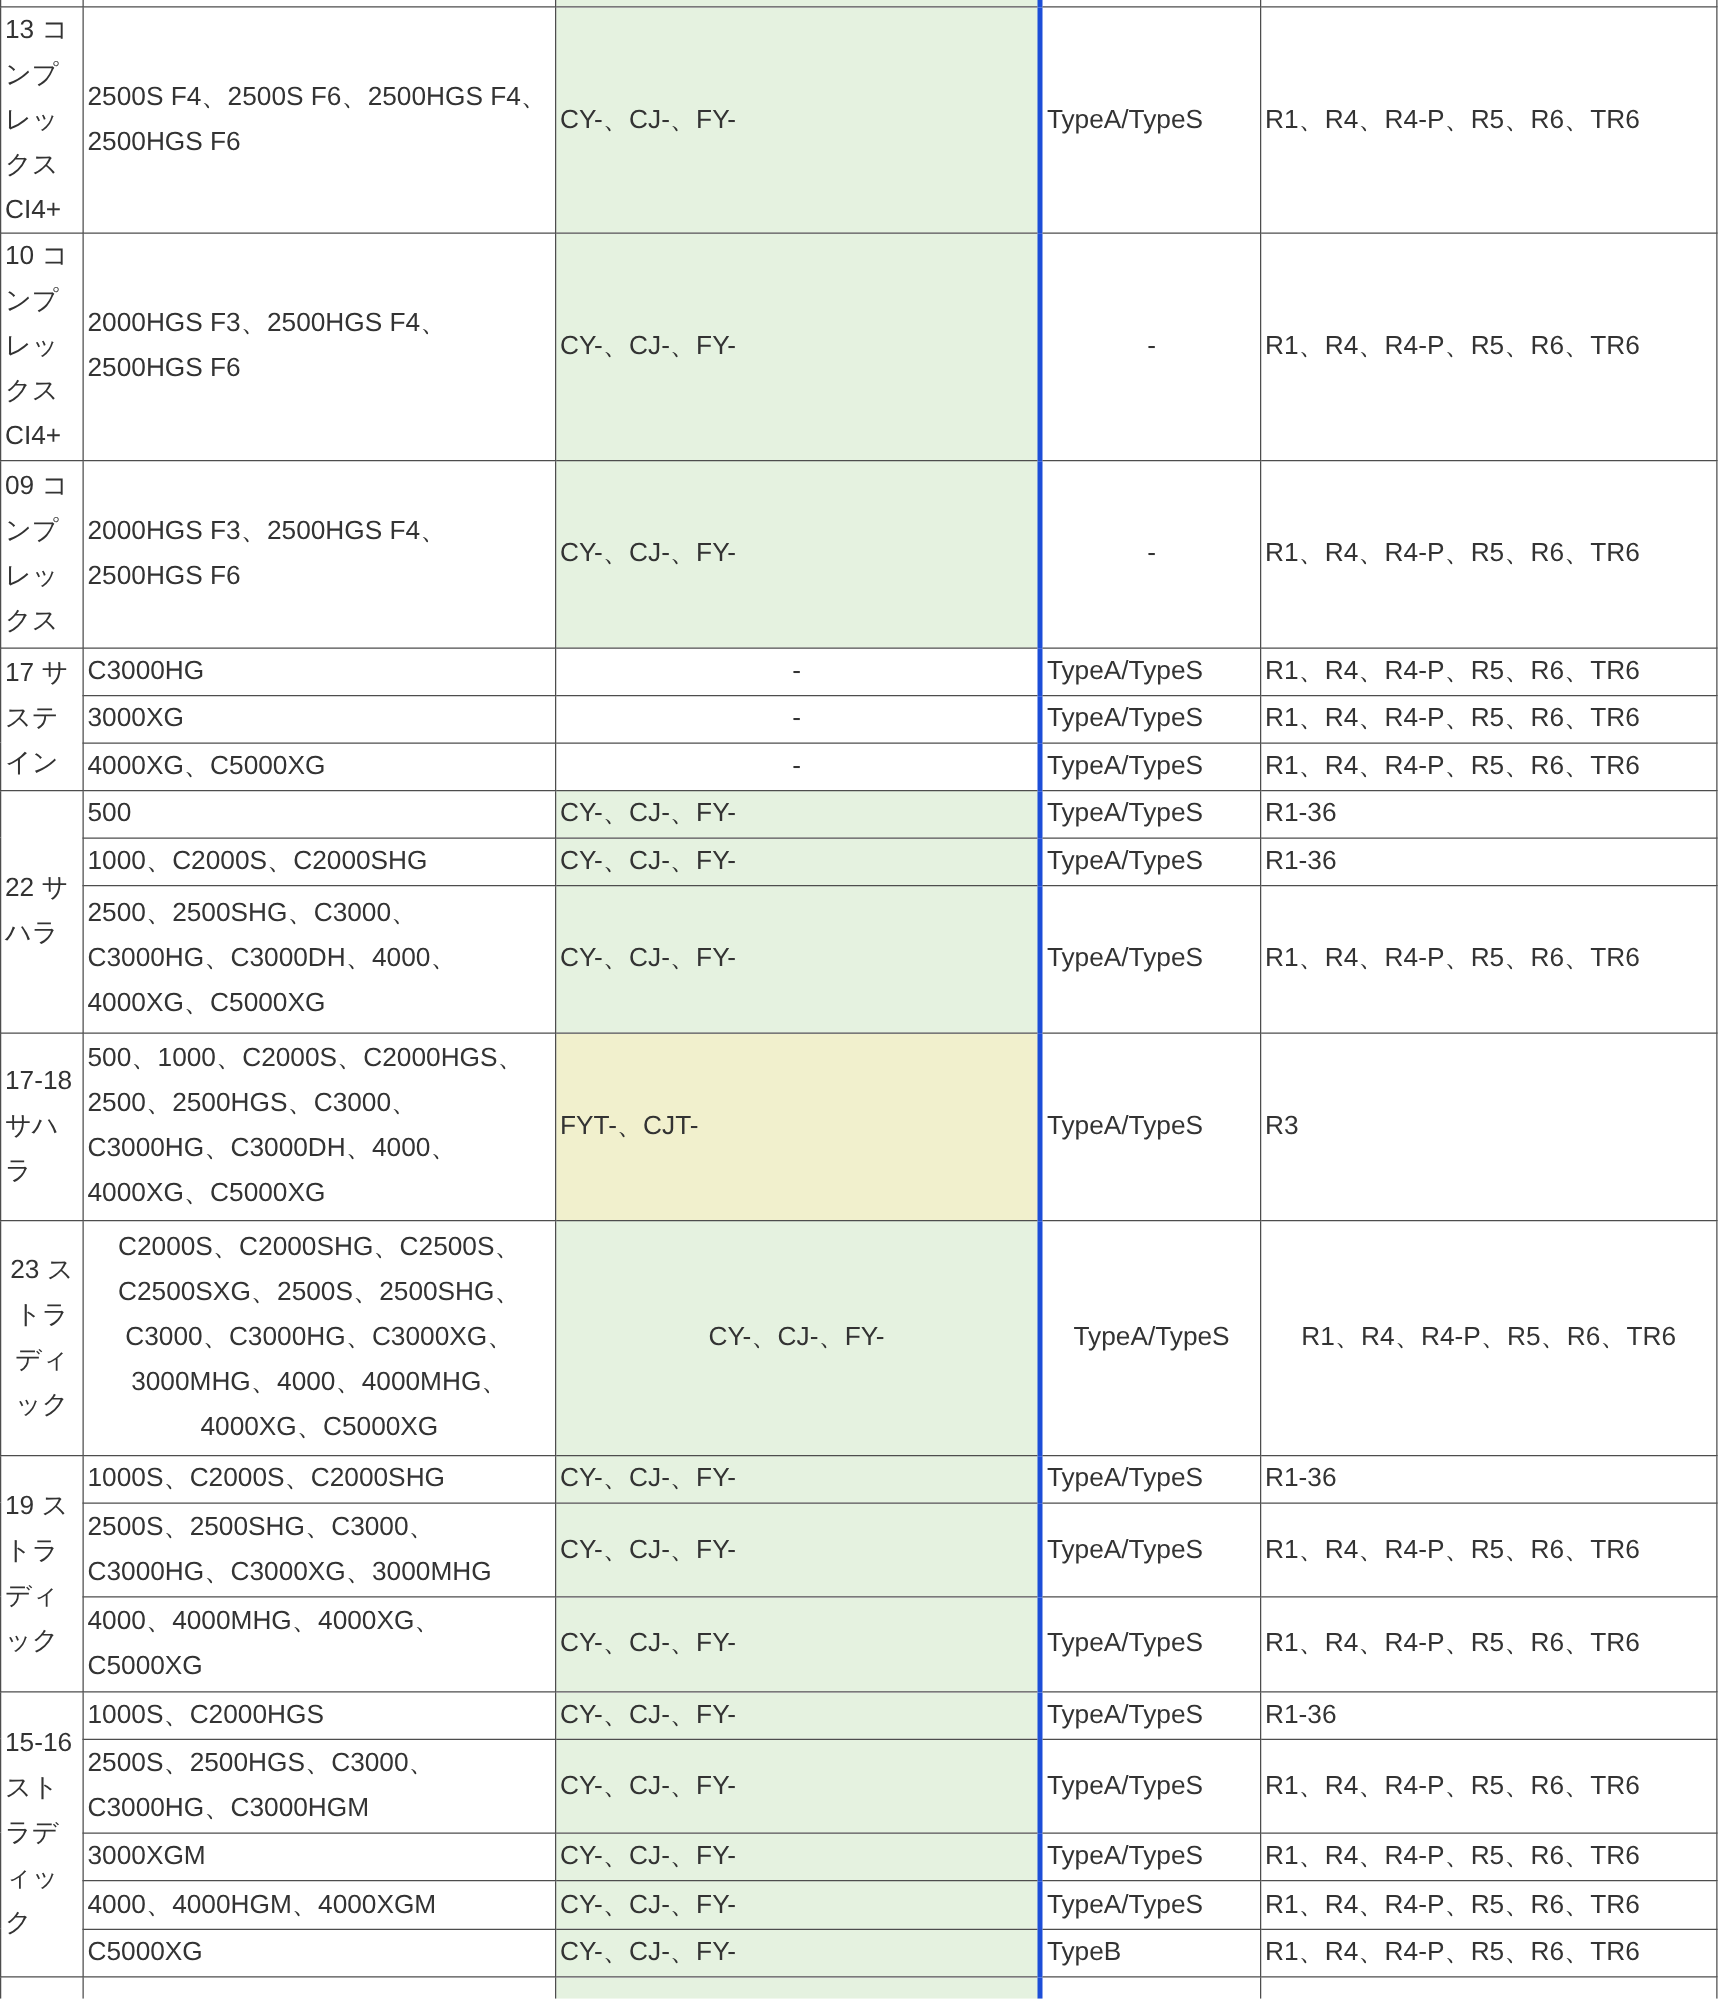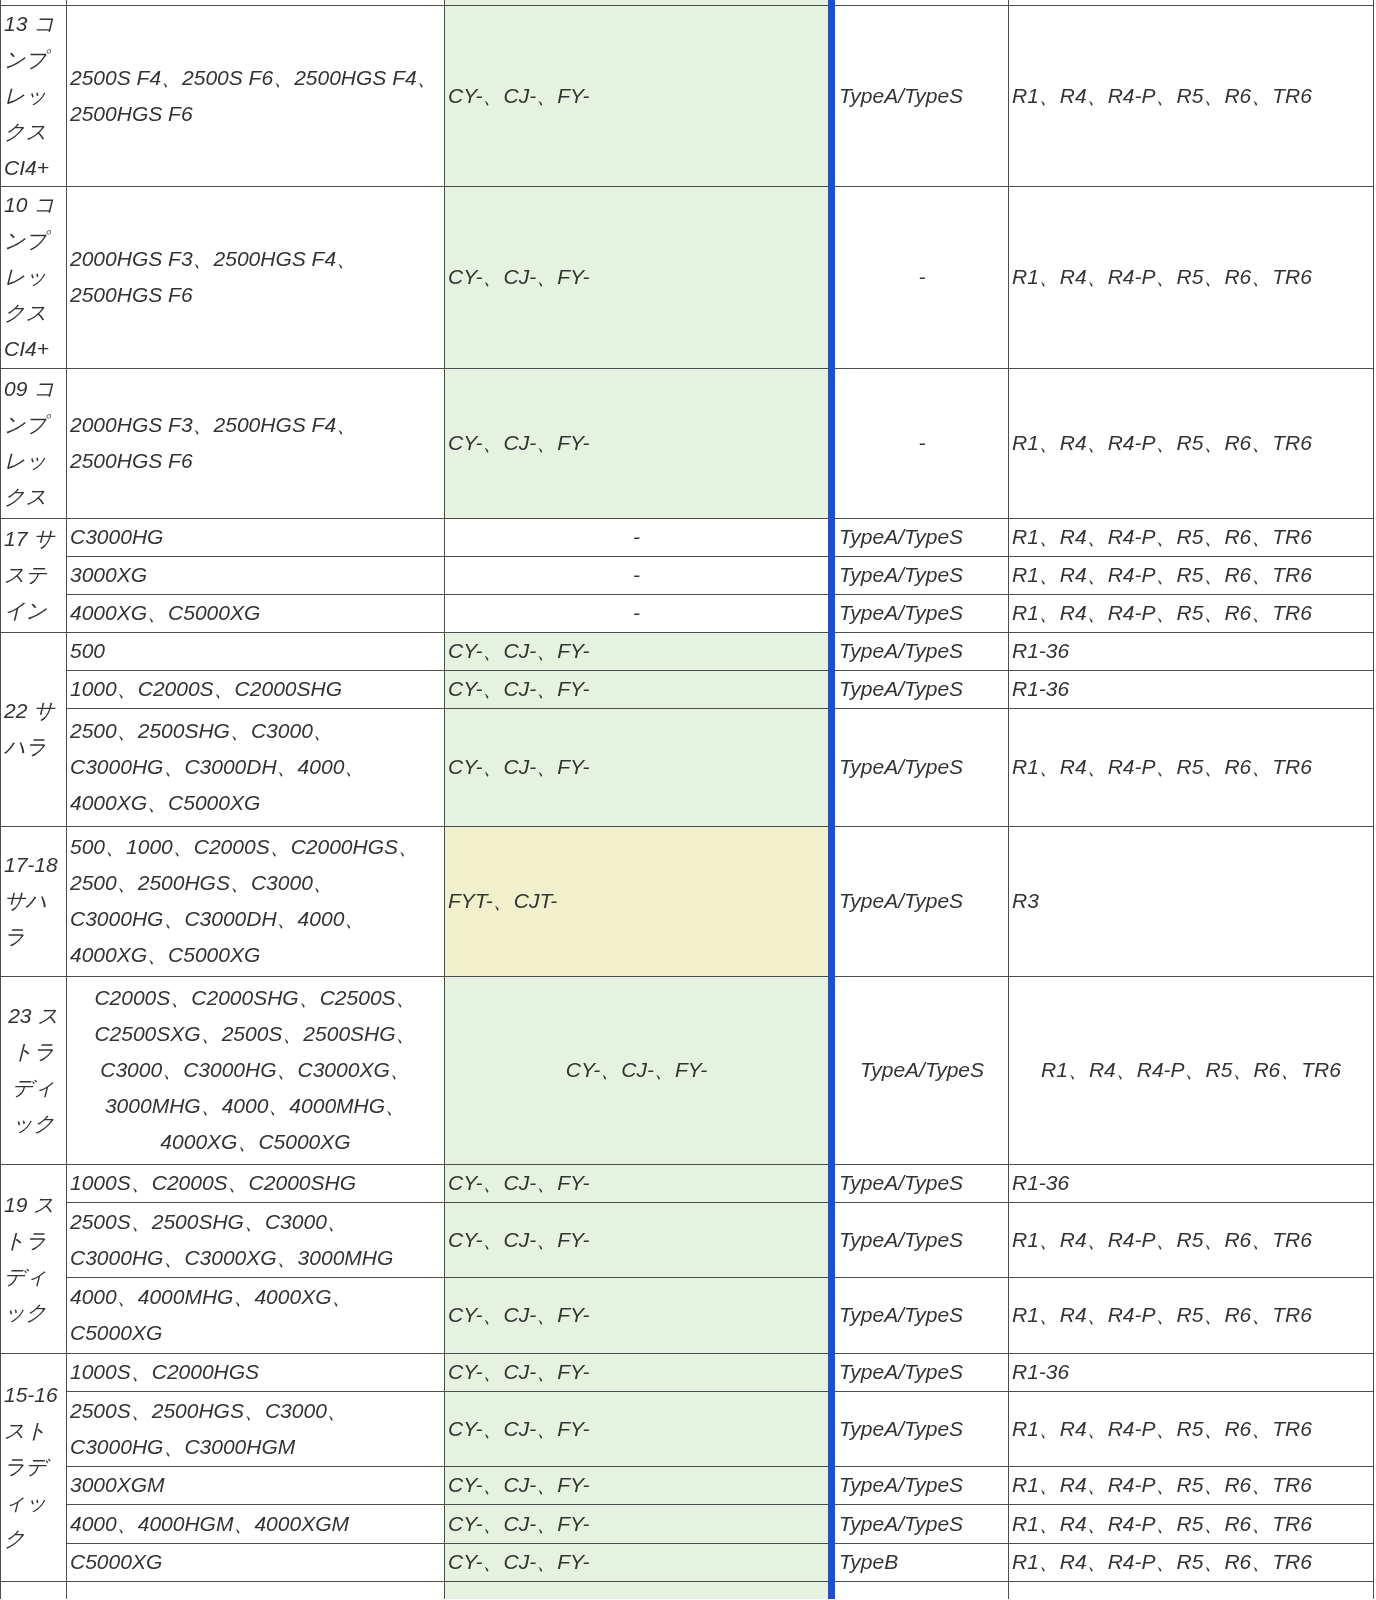--- a/index.html
+++ b/index.html
@@ -8,31 +8,30 @@
     background: #ffffff;
   }
   table.compat {
     border-collapse: collapse;
     table-layout: fixed;
     width: 1373px;
     font-family: "Liberation Sans", "DejaVu Sans", sans-serif;
     font-size: 21px;
     line-height: 36px;
     color: #333333;
-    font-style: italic;
   }
   table.compat td {
     border: 1px solid #4d4d4d;
     padding: 0 3px;
     vertical-align: middle;
     overflow: hidden;
   }
   
   table.compat td.c4 {
-    border-left: 7px solid #1d4ed8;
+    border-left: 4px solid #1d4ed8;
     padding-left: 4px;
   }
   table.compat td.center { text-align: center; }
   table.compat td.green  { background: var(--green-bg, #e5f2e0); }
   table.compat td.yellow { background: var(--yellow-bg, #f1f0cd); }
   
   table.compat tr:first-child td { border-top: none; }
   table.compat tr:last-child  td { border-bottom: none; }
   tr.sliver td { padding: 0; }
 </style>

